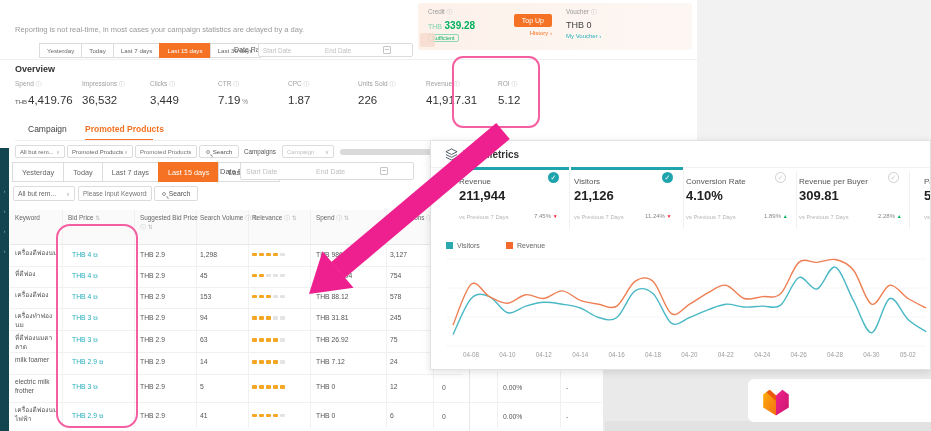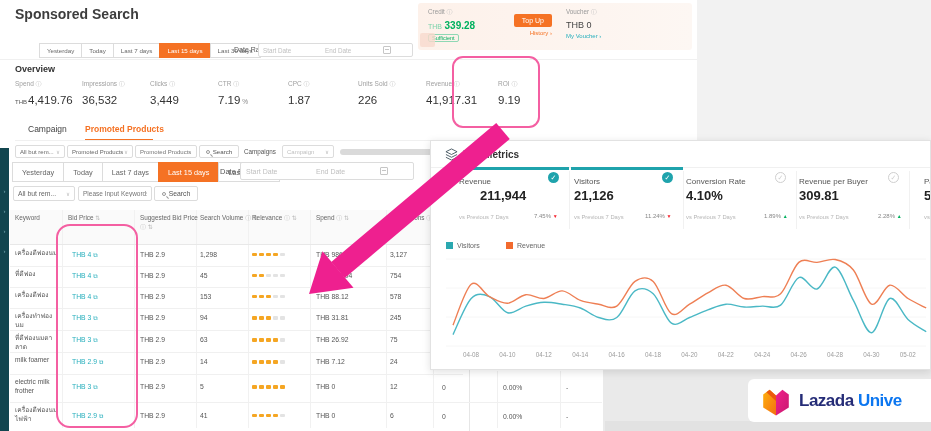--- a/index.html
+++ b/index.html
@@ -110,21 +110,21 @@
   .logo-suffix { color:#0b76f0; }
   .bottom-strip { position:absolute; left:605px; top:421px; width:326px; height:10px; background:#e2e2e2; z-index:9; }
 </style>
 </head>
 <body>
 
 <div class="stage">
   <div class="bg-wave"></div>
 
   <div class="win-a">
-    <div class="abs page-title">Sponsored Search</div>
+    <div class="abs page-sub">Reporting is not real-time, in most cases your campaign statistics are delayed by a day.</div>
 
     <div class="abs balance" style="left:418px;top:3px;">
       <div class="bal-col" style="width:62px">
         <div class="bal-label"><span>Credit</span> <span class="info-i">ⓘ</span></div>
         <div class="bal-value"><span class="credit-thb">THB</span> <span class="credit-val">339.28</span></div>
         <span class="suff-tag">Sufficient</span>
       </div>
       <div class="bal-col" style="width:48px;text-align:right">
         <span class="topup-btn">Top Up</span>
         <div class="mini-link link-orange">History ›</div>
@@ -177,21 +177,21 @@
         <div class="abs" style="left: 358px; top: 80px;">
           <div class="metric-label">Units Sold <span class="info-i">ⓘ</span></div>
           <div class="metric-value"><span>226</span></div>
         </div>
         <div class="abs" style="left: 426px; top: 80px;">
           <div class="metric-label">Revenue <span class="info-i">ⓘ</span></div>
           <div class="metric-value"><span>41,917.31</span></div>
         </div>
         <div class="abs" style="left: 498px; top: 80px;">
           <div class="metric-label">ROI <span class="info-i">ⓘ</span></div>
-          <div class="metric-value"><span>9.19</span></div>
+          <div class="metric-value"><span>5.12</span></div>
         </div>
       </div>
 
     <div id="tabs-holder">
         <div class="tab" style="left: 28px;">Campaign</div>
         <div class="tab active" style="left: 85px;">Promoted Products</div>
       </div>
     <div class="tab-underline" style="left:85px;top:139px;width:68px"></div>
     <div class="hline" style="left:15px;top:140px;width:450px;height:1px"></div>
 
@@ -401,21 +401,21 @@
       <path d="M7 1 L13 4 L7 7 L1 4 Z" fill="none" stroke="#4a5a63" stroke-width="1"></path>
       <path d="M1 7 L7 10 L13 7" fill="none" stroke="#4a5a63" stroke-width="1"></path>
       <path d="M1 10 L7 13 L13 10" fill="none" stroke="#4a5a63" stroke-width="1"></path>
     </svg>
     <div class="km-title">Key Metrics</div>
     <div class="hline" style="left:0;top:26px;width:501px;height:1px"></div>
     <div id="km-cards">
         <div class="top-bar" style="left: 15px; width: 123px;"></div>
         <div class="check sel" style="left: 117px; top: 31px;">✓</div>
         <div class="km-card-label" style="left: 28px;">Revenue</div>
-        <div class="km-card-value" style="left: 28px; margin-left: 21px;">211,944</div>
+        <div class="km-card-value" style="left: 28px;">211,944</div>
         <div class="km-card-cmp" style="left: 28px;">vs Previous 7 Days</div>
         <div class="km-pct" style="left: 103px;">7.45% <span class="arr-down">▼</span></div>
         <div class="vline" style="left: 138px; top: 30px; height: 58px;"></div>
         <div class="top-bar" style="left: 140px; width: 112px;"></div>
         <div class="check sel" style="left: 231px; top: 31px;">✓</div>
         <div class="km-card-label" style="left: 143px;">Visitors</div>
         <div class="km-card-value" style="left: 143px;">21,126</div>
         <div class="km-card-cmp" style="left: 143px;">vs Previous 7 Days</div>
         <div class="km-pct" style="left: 214px;">11.24% <span class="arr-down">▼</span></div>
         <div class="vline" style="left: 252px; top: 30px; height: 58px;"></div>
@@ -487,16 +487,15 @@
         </linearGradient>
         <linearGradient id="lg2" x1="0" y1="0" x2="1" y2="1">
           <stop offset="0" stop-color="#f0218c"></stop>
             <stop offset="1" stop-color="#c9186f"></stop>
         </linearGradient>
       </defs>
       <polygon points="20,38 4,28 4,12 12,6 20,13" fill="url(#lg1)"></polygon>
       <polygon points="20,38 36,28 36,12 28,6 20,13" fill="url(#lg2)"></polygon>
       <polygon points="12,6 20,13 20,20 8,9" fill="#e94f0e" opacity="0.85"></polygon>
     </svg>
-    <div class="logo-text"><span class="logo-brand">Lazada</span> <span class="logo-suffix">Unive</span></div>
   </div>
   <div class="bottom-strip"></div>
 </div>
 
 </body></html>

